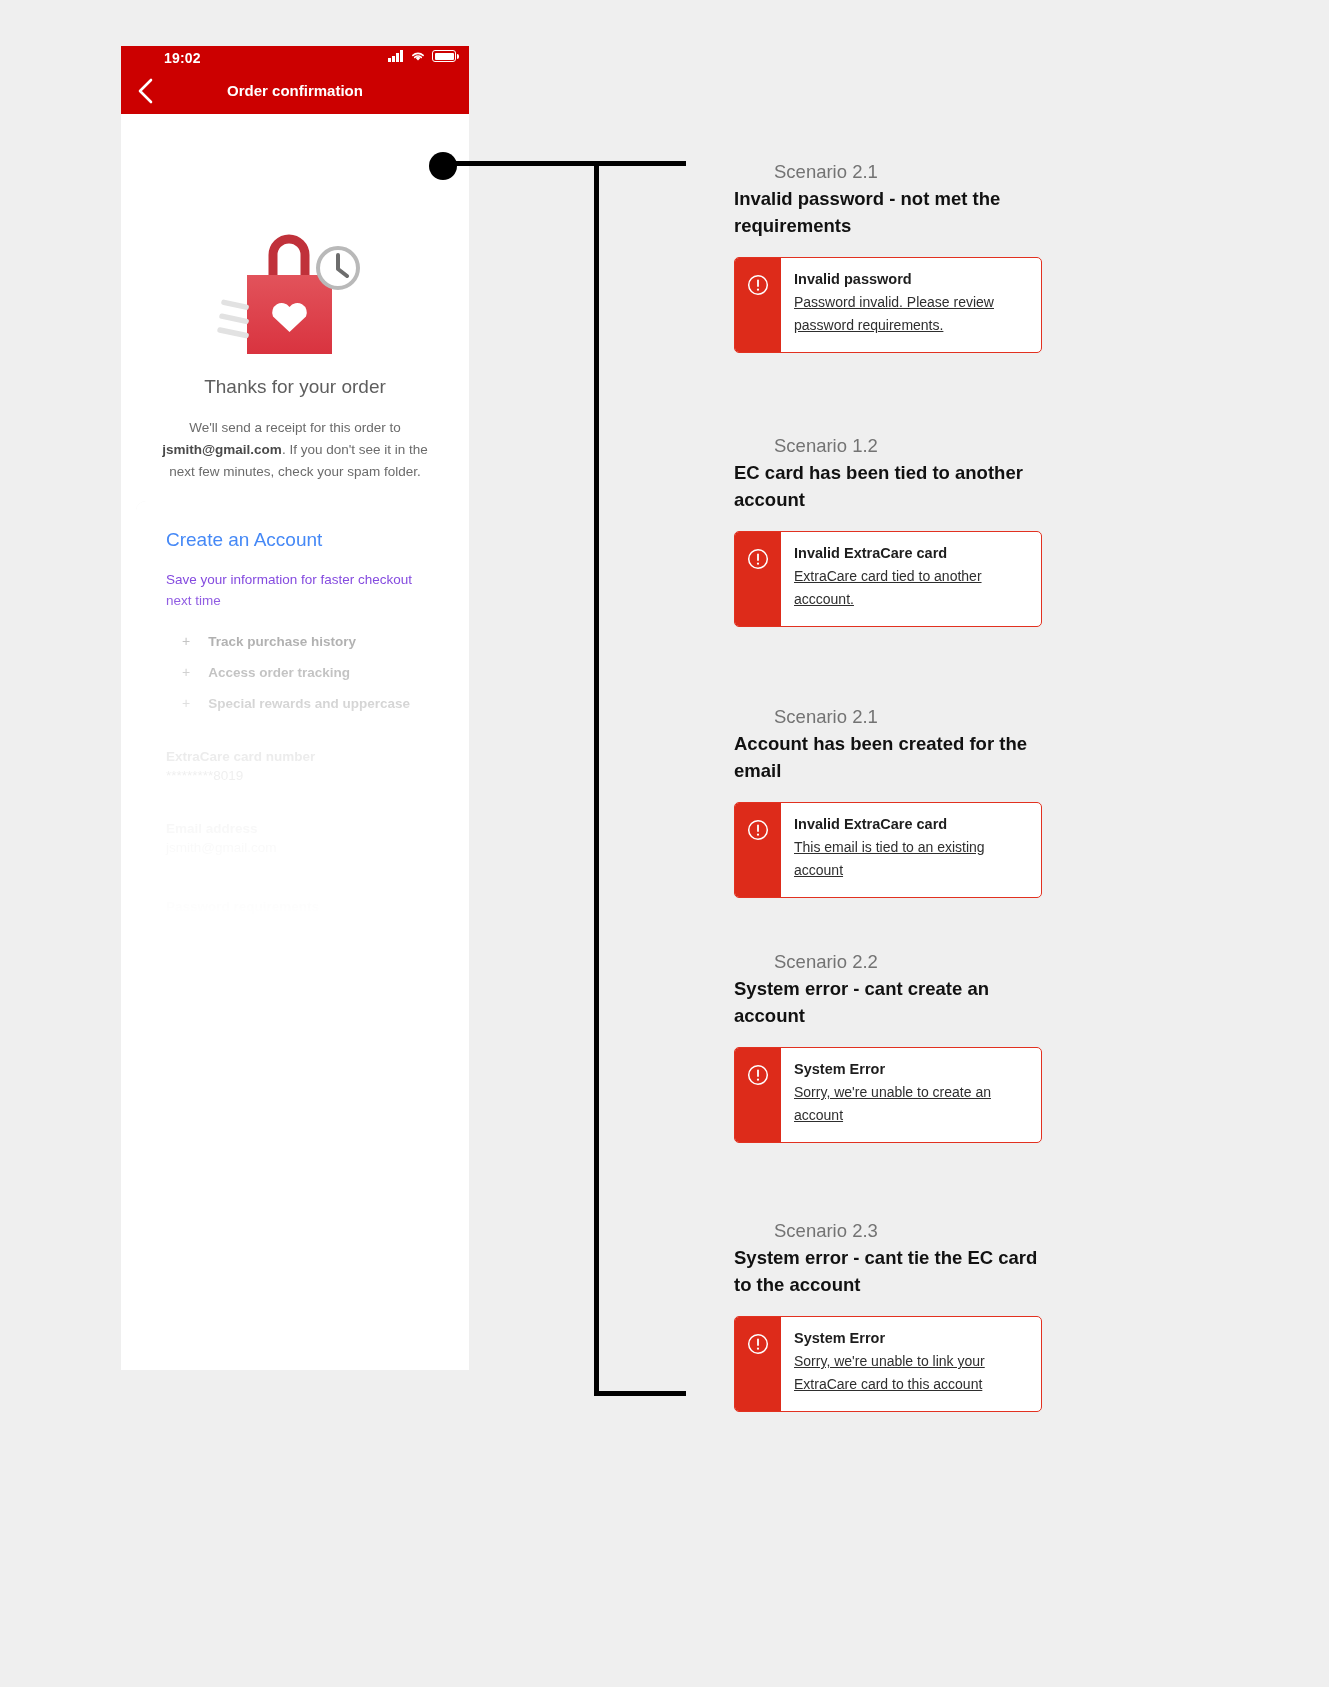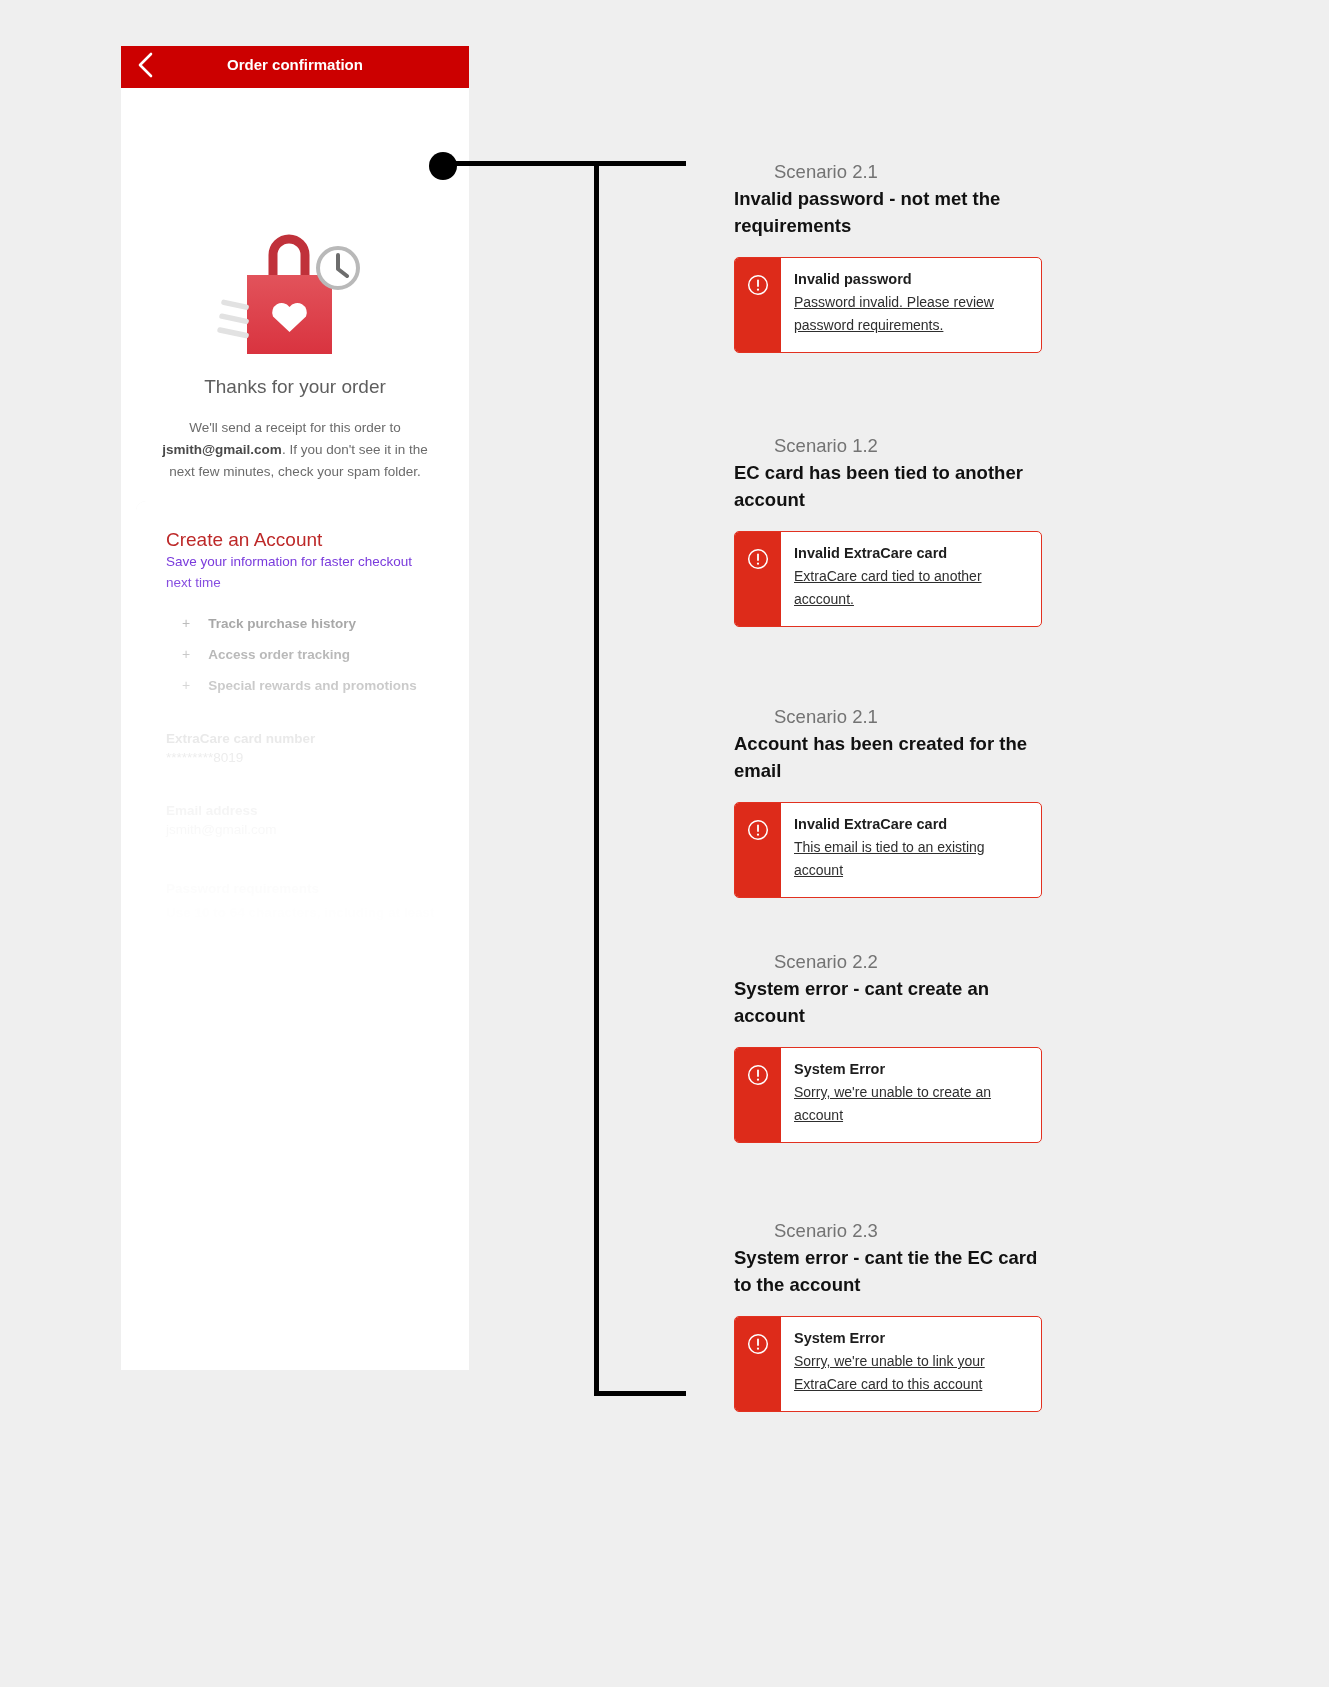--- a/index.html
+++ b/index.html
@@ -158,21 +158,22 @@
     background: #ffffff;
     border-radius: 10px 0 0 0;
     box-shadow: 0 -1px 6px rgba(0,0,0,0.10);
     overflow: hidden;
     -webkit-mask-image: linear-gradient(to bottom, rgba(0,0,0,1) 0px, rgba(0,0,0,0.92) 60px, rgba(0,0,0,0.55) 150px, rgba(0,0,0,0.20) 230px, rgba(0,0,0,0.06) 330px, rgba(0,0,0,0) 430px);
             mask-image: linear-gradient(to bottom, rgba(0,0,0,1) 0px, rgba(0,0,0,0.92) 60px, rgba(0,0,0,0.55) 150px, rgba(0,0,0,0.20) 230px, rgba(0,0,0,0.06) 330px, rgba(0,0,0,0) 430px);
   }
   .fc-inner { padding: 28px 26px 0 30px; }
   .fc-title {
     font-size: 19px;
-    color: #b91c1c;
+    color: #3b82f6;
+    margin-bottom: 18px;
   }
   .fc-sub {
     font-size: 13.5px;
     color: #6d28d9;
     line-height: 21px;
     margin-bottom: 22px;
     max-width: 270px;
   }
   .fc-benefit {
     display: flex;
@@ -298,20 +299,37 @@
     line-height: 23px;
     text-decoration: underline;
   }
   .excl-icon { display:block; width: 22px; height: 22px; }
 </style>
 </head>
 <body>
 
 <div class="phone">
 
+  <div class="status-bar">
+    <span class="status-time">19:02</span>
+    <span class="status-icons">
+      <span class="ico-signal">
+          <i></i>
+          <i></i>
+          <i></i>
+          <i></i>
+        </span>
+      <svg class="ico-wifi" viewBox="0 0 16 12">
+        <path d="M8 10.6 L5.6 7.9 a3.6 3.6 0 0 1 4.8 0 Z" fill="#fff"></path>
+        <path d="M2.9 5.4 a7.4 7.4 0 0 1 10.2 0" stroke="#fff" stroke-width="1.7" fill="none" stroke-linecap="round"></path>
+        <path d="M4.7 7.4 a4.9 4.9 0 0 1 6.6 0" stroke="#fff" stroke-width="1.6" fill="none" stroke-linecap="round"></path>
+      </svg>
+      <span class="ico-batt"></span>
+    </span>
+  </div>
 
   <div class="nav-bar">
     <svg class="nav-back" viewBox="0 0 30 34">
       <path d="M20 6 L9 17 L20 28" stroke="#fff" stroke-width="2.6" fill="none" stroke-linecap="round" stroke-linejoin="round"></path>
     </svg>
     <div class="nav-title">Order confirmation</div>
   </div>
 
 
   <svg class="bag-art" viewBox="0 0 348 130">
@@ -354,21 +372,21 @@
       <div class="fc-benefit">
         <span class="plus">+</span>
         <span>Track purchase history</span>
       </div>
       <div class="fc-benefit">
         <span class="plus">+</span>
         <span>Access order tracking</span>
       </div>
       <div class="fc-benefit">
         <span class="plus">+</span>
-        <span>Special rewards and promotions</span>
+        <span>Special rewards and uppercase</span>
       </div>
 
       <div class="fc-field-label">ExtraCare card number</div>
       <div class="fc-field-value">*********8019</div>
 
       <div class="fc-field-label">Email address</div>
       <div class="fc-field-value">jsmith@gmail.com</div>
 
       <div class="fc-req-title">Password requirements</div>
       <div class="fc-req-line">Use 10 to 64 characters, including at least</div>

